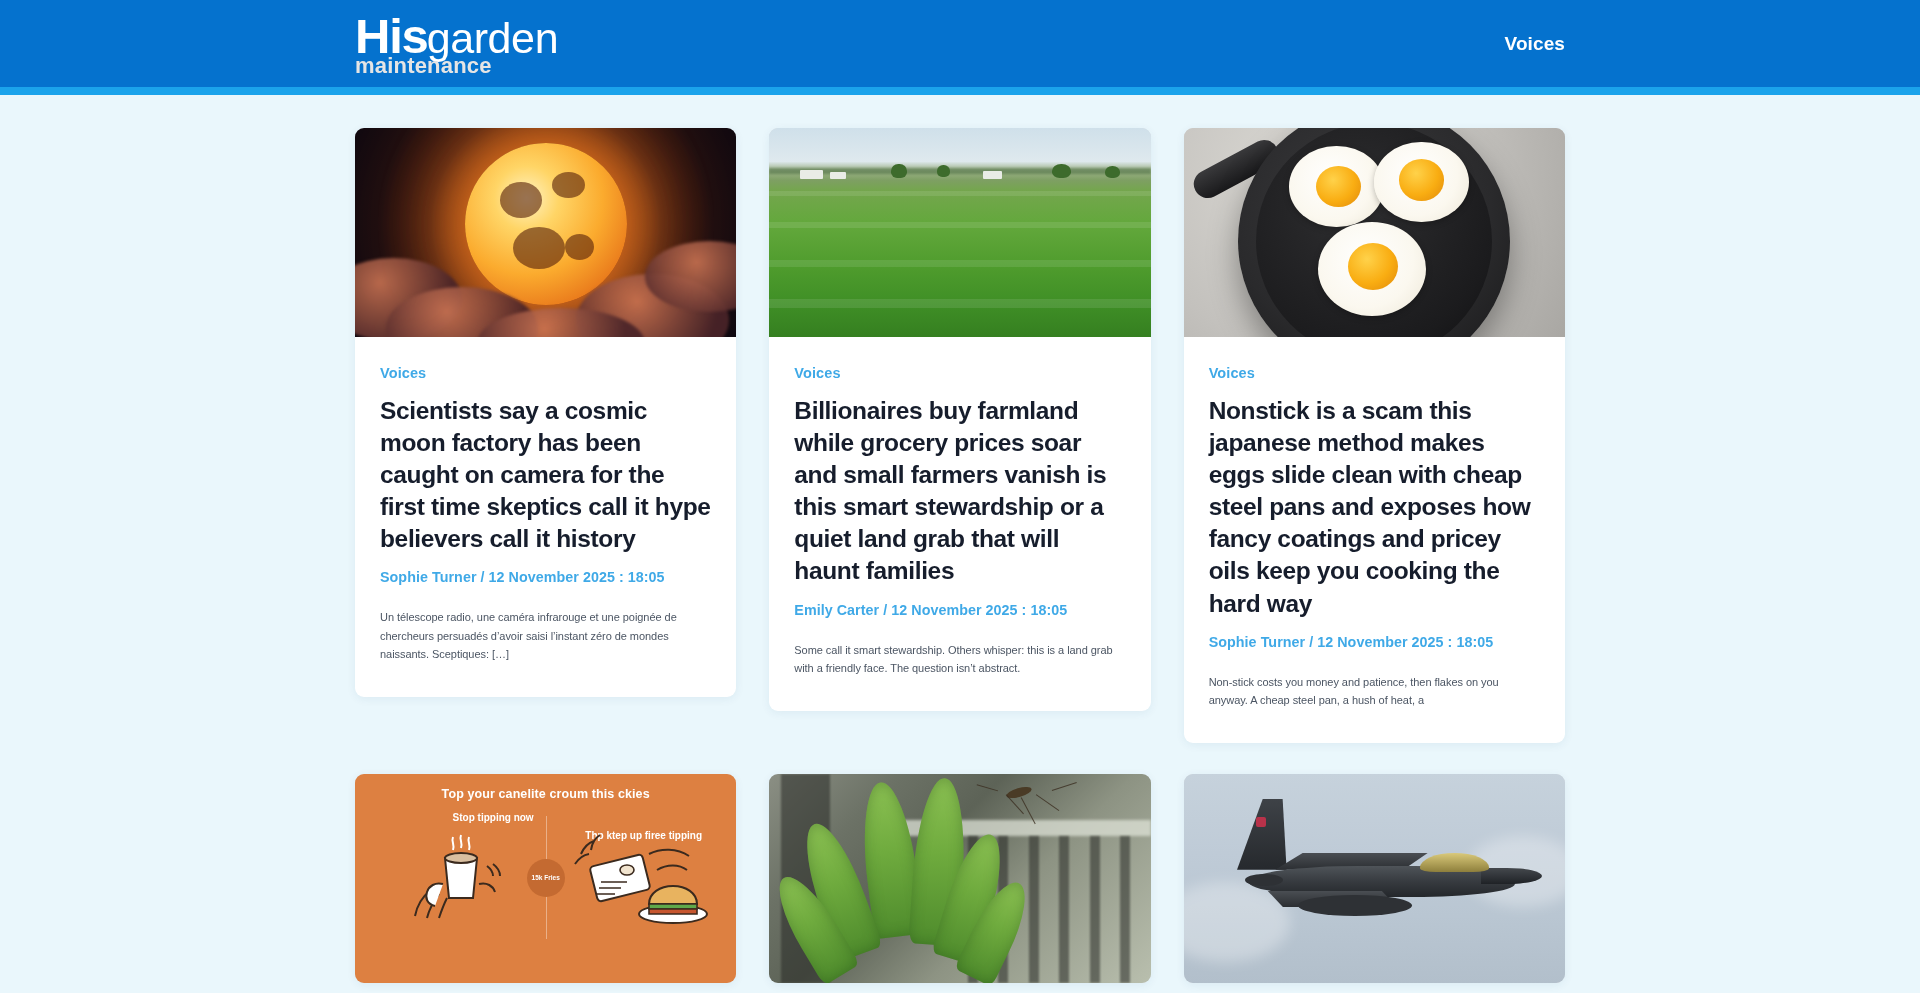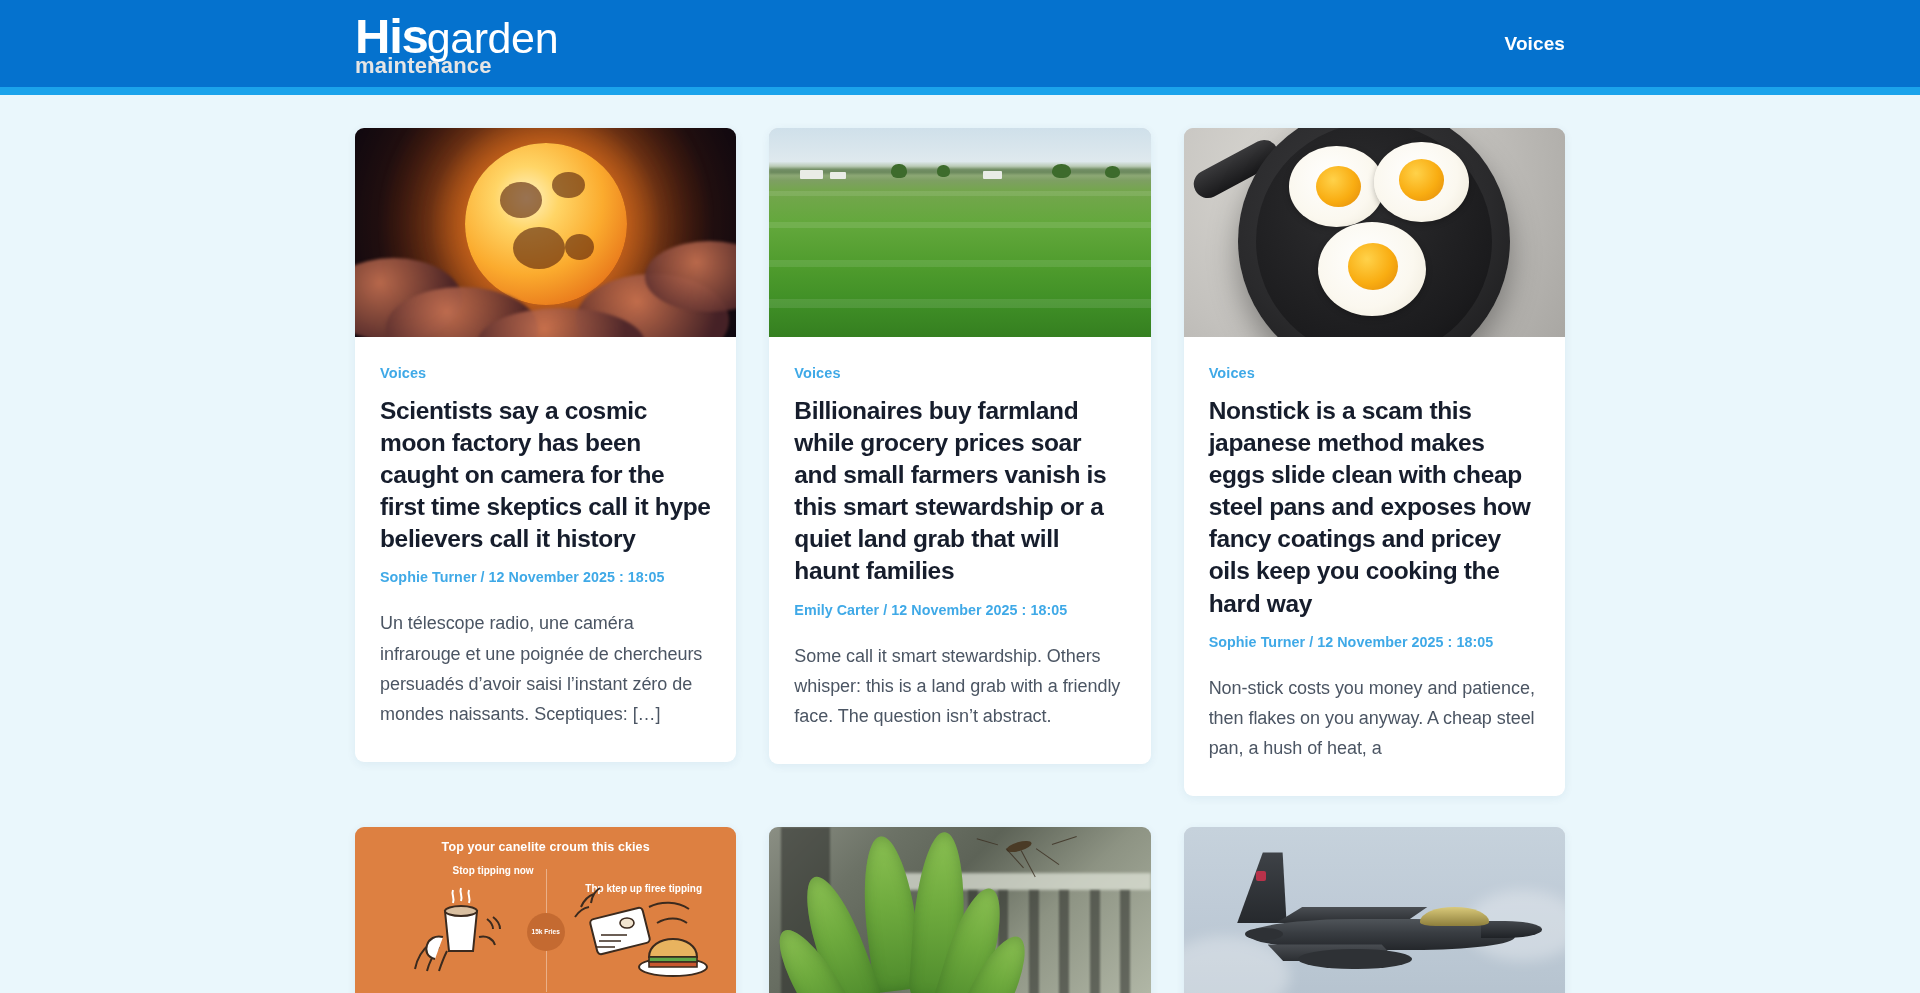--- a/index.html
+++ b/index.html
@@ -146,21 +146,21 @@
   .card-meta {
     margin-top: 14px;
     font-size: 14.3px;
     font-weight: 600;
     color: #3fa9e7;
     letter-spacing: 0.05px;
   }
 
   .card-excerpt {
     margin-top: 23px;
-    font-size: 18px;
+    font-size: 11px;
     line-height: 1.68;
     color: #4b5563;
     letter-spacing: -0.05px;
   }
 
   
   .thumb-img { position: absolute; inset: 0; width: 100%; height: 100%; }
 
   
   .art-moon {

